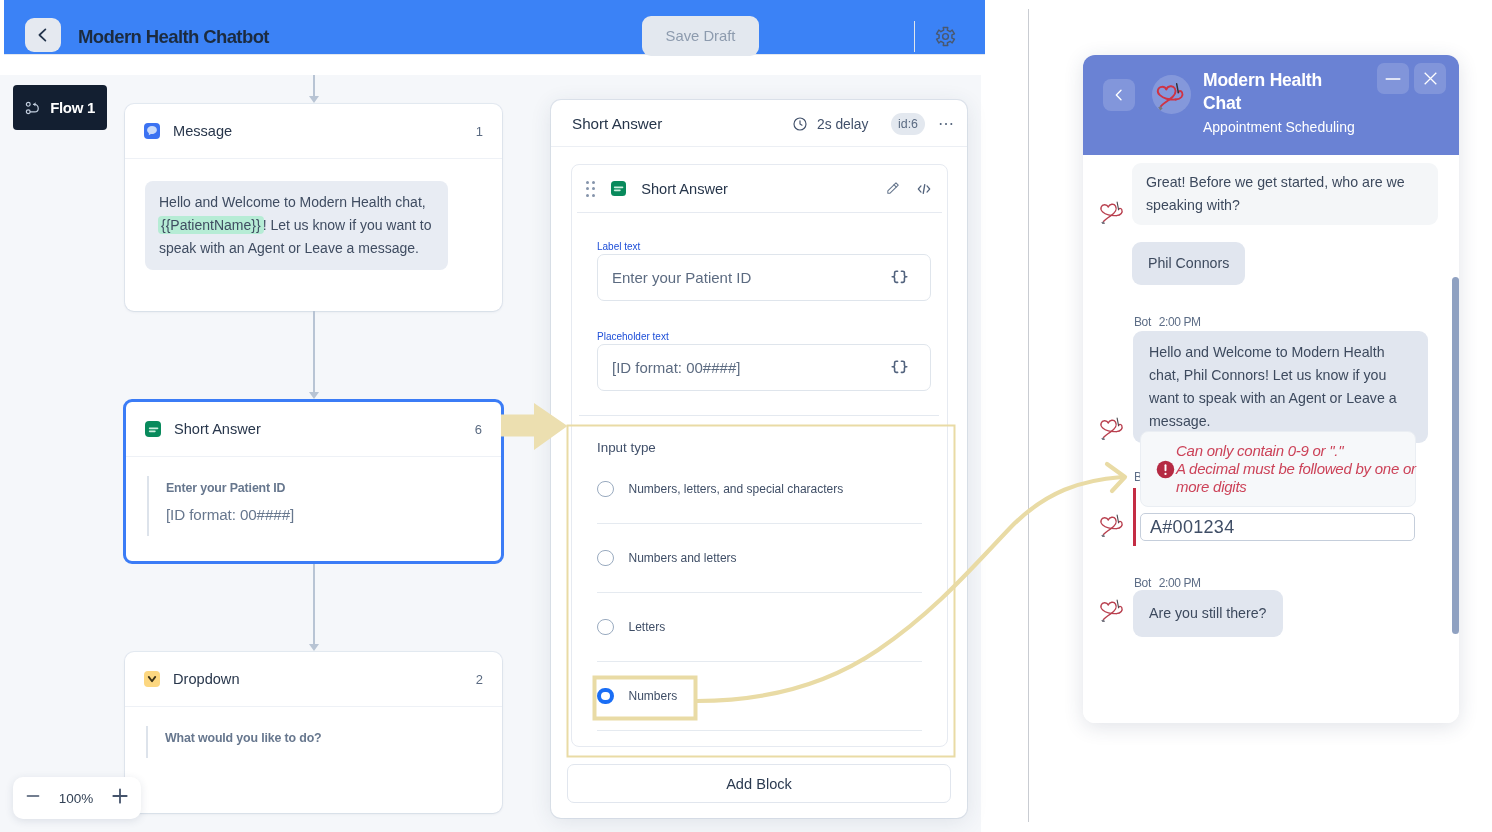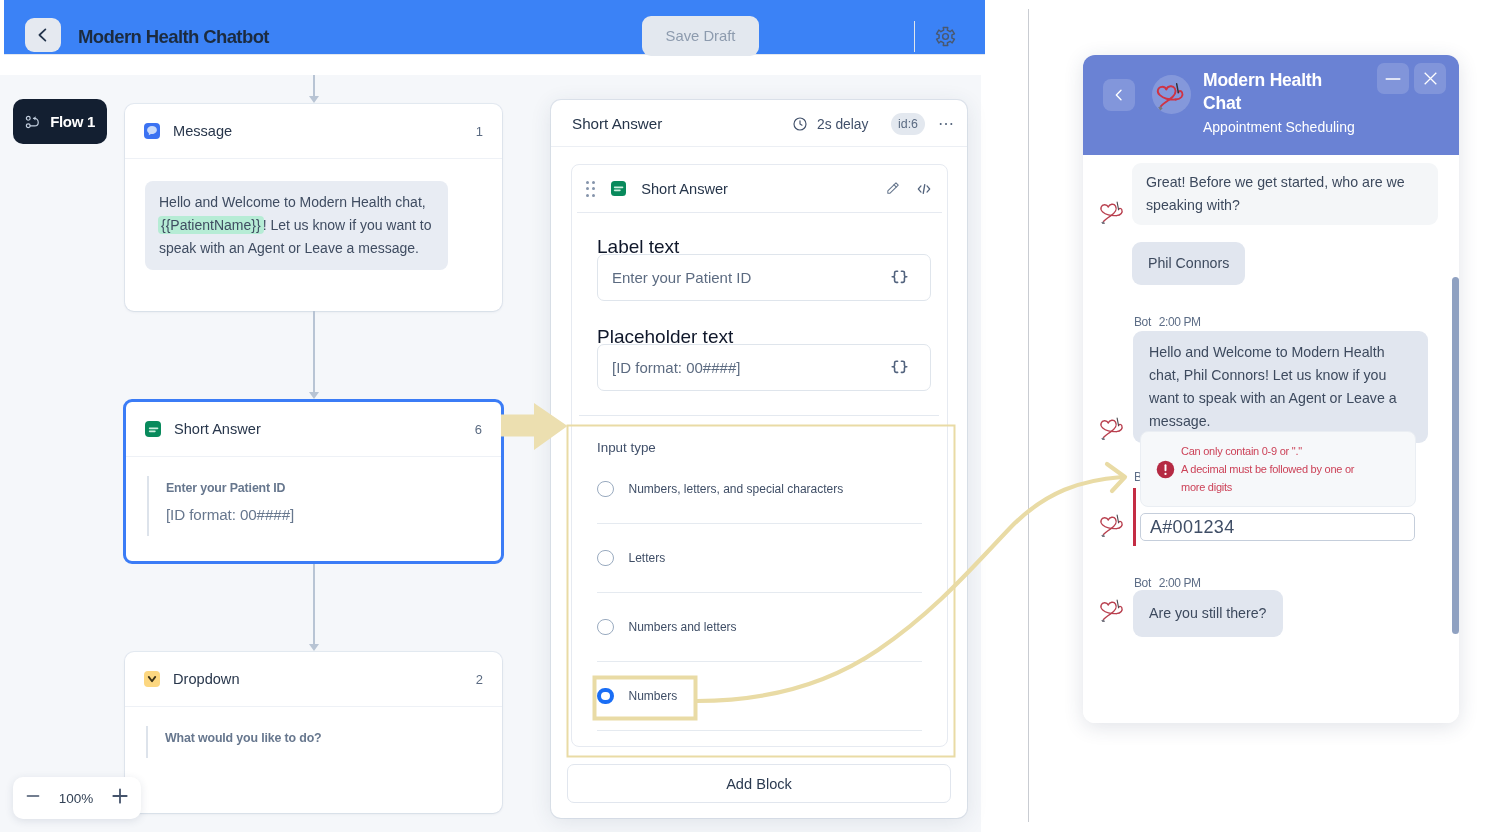--- a/index.html
+++ b/index.html
@@ -21,21 +21,21 @@
   .published { position:absolute; left:766px; top:16px; width:131px; height:40px; border-radius:9px;
                background:#fff; border:1px solid #e0e6ed; display:flex; align-items:center; }
   .pub-dot { width:8px; height:8px; border-radius:50%; background:#2ec08b; margin-left:15px; }
   .pub-label { font-size:14.6px; color:#253449; margin-left:9px; font-weight:400; letter-spacing:0.1px;}
   .pub-caret { margin-left:auto; margin-right:13px; }
   .vdiv { position:absolute; left:910px; top:21px; width:1px; height:31px; background:#dfe5ec; }
   .gear { position:absolute; left:930px; top:25px; }
 
   
   .canvas { position:absolute; left:0; top:75px; width:981px; height:757px; background:#f5f7fa; overflow:hidden;}
-  .flow-badge { position:absolute; left:13px; top:24px; height:45px; width:94px; border-radius:10px;
+  .flow-badge { position:absolute; left:13px; top:10px; height:45px; width:94px; border-radius:4px;
                 background:#131f31; color:#fff; display:flex; align-items:center; padding:0 12px; }
   .flow-label { font-size:15px; font-weight:700; margin-left:10px; letter-spacing:-0.3px; white-space:nowrap; }
 
   .node { position:absolute; background:#fff; border-radius:9px;
           box-shadow:0 1px 3px rgba(55,75,105,0.10), 0 0 0 1px rgba(210,219,232,0.45); }
   .node-head { height:55px; display:flex; align-items:center; padding:0 19px;
                border-bottom:1px solid #eef1f6; }
   .node-ico { width:16px; height:16px; border-radius:4px; display:flex; align-items:center; justify-content:center;}
   .node-title { font-size:14.6px; color:#28364b; margin-left:13px; }
   .node-num { margin-left:auto; font-size:13px; color:#5b6b82; }
@@ -67,21 +67,21 @@
   .idchip { position:absolute; left:340px; top:13px; background:#e3e8ef; border-radius:11px; font-size:12.4px; color:#5b6b82; padding:4px 7px;}
   .dots { position:absolute; left:387px; top:16px; color:#5b6b82; font-size:16px; letter-spacing:1.2px; line-height:16px;}
 
   .block { position:absolute; left:20px; top:64px; width:377px; border:1px solid #e6eaf1; border-radius:8px; }
   .block-head { height:48px; display:flex; align-items:center; padding:0 9px 0 9px; margin:0 5px; border-bottom:1px solid #e6eaf1;}
   .grip { display:grid; grid-template-columns:3px 3px; gap:3.5px 3.2px; }
   .grip i { width:3px; height:3px; background:#8594ab; border-radius:50%; display:block;}
   .block-title { font-size:14.6px; color:#26354a; margin-left:15px; }
 
   .form-area { padding:27px 16px 0 25px; }
-  .flabel { font-size:19px; color:#0f172a; margin-bottom:0px; line-height:14px; }
+  .flabel { font-size:10px; color:#1d4ed8; margin-bottom:0px; line-height:14px; }
   .finput { height:47px; border:1px solid #dfe5ec; border-radius:7px; display:flex; align-items:center;
             padding:0 22px 0 14px; font-size:15px; color:#5c6b81; }
   .fbrace { margin-left:auto; flex:0 0 auto; }
 
   .itype { padding:0 16px 0 25px; }
   .itype-label { font-size:13.4px; color:#41506a; font-weight:400; }
   .radio-row { display:flex; align-items:center; height:69px; border-bottom:1px solid #e5eaf0;
                margin-right:9px; }
   .radio { width:16.5px; height:16.5px; border-radius:50%; border:1.4px solid #9aabc0; flex:0 0 auto;}
   .radio.on { border:4.3px solid #1a6ef5; position:relative; background:#fff;}
@@ -110,22 +110,22 @@
   .err-bar { position:absolute; left:50px; top:333px; width:2.5px; height:58px; background:#c42c44; }
   .submit-btn { position:absolute; left:12px; top:508px; width:350px; height:47px; border-radius:8px;
                 background:#e1e6ef; display:flex; align-items:center; justify-content:center;
                 font-size:14.8px; color:#55667f; }
   .chat-scrollbar { position:absolute; left:369px; top:122px; width:7px; height:357px; border-radius:3.5px;
                     background:#8fa1c1; }
   .anno { position:absolute; left:0; top:0; pointer-events:none; }
   .err-tip { position:absolute; left:1140px; top:431px; width:276px; height:76px; background:#f6f8fa;
              border:1px solid #eaeef3; border-radius:8px; display:flex; align-items:center; padding:0 8px; }
   .err-ico { flex:0 0 auto; margin-left:6px; }
-  .err-txt { margin-left:5px; font-size:11px; line-height:18px; color:#cc4258; white-space:nowrap;
-             letter-spacing:-0.25px; }
+  .err-txt { font-size:15px; line-height:18px; color:#cc4258; white-space:nowrap;
+             letter-spacing:-0.25px;font-style:italic; }
 </style>
 </head>
 <body>
 
 <div id="root">
 
   <div class="topbar">
     <div class="back-btn">
       <svg width="18" height="18" viewBox="0 0 24 24" fill="none">
         <path d="M15.2 4.4L7.2 12l8 7.6" stroke="#23344c" stroke-width="2.3" stroke-linecap="round" stroke-linejoin="round"></path>
@@ -291,25 +291,25 @@
       <div style="border-top:1px solid #e4e9f0; margin:0 8px 0 7px;"></div>
 
       <div class="itype">
         <div class="itype-label" style="margin-top:24px;">Input type</div>
         <div class="radio-row">
           <span class="radio"></span>
           <span class="radio-label">Numbers, letters, and special characters</span>
         </div>
         <div class="radio-row">
           <span class="radio"></span>
-          <span class="radio-label">Letters</span>
+          <span class="radio-label">Numbers and letters</span>
         </div>
         <div class="radio-row">
           <span class="radio"></span>
-          <span class="radio-label">Numbers and letters</span>
+          <span class="radio-label">Letters</span>
         </div>
         <div class="radio-row">
           <span class="radio on"></span>
           <span class="radio-label">Numbers</span>
         </div>
         <div style="height:15px"></div>
       </div>
     </div>
 
     <div class="addblock">Add Block</div>

